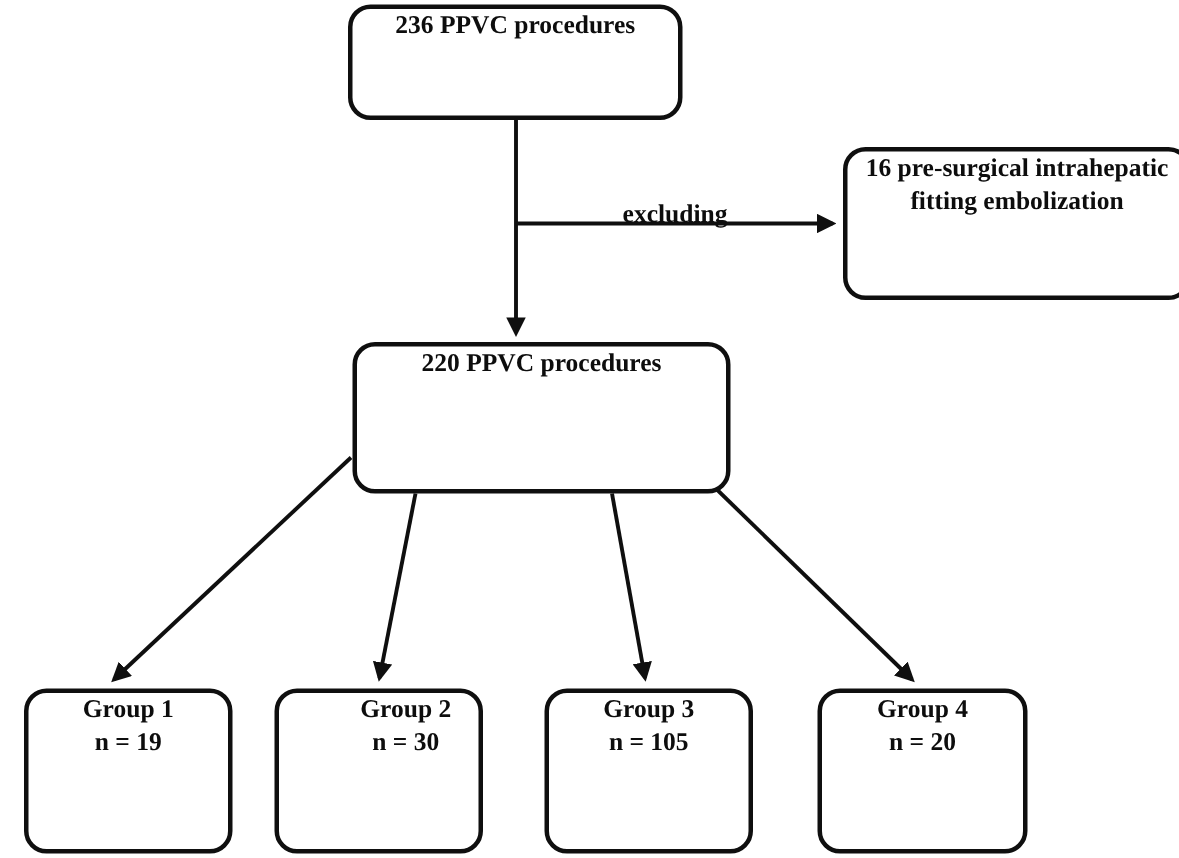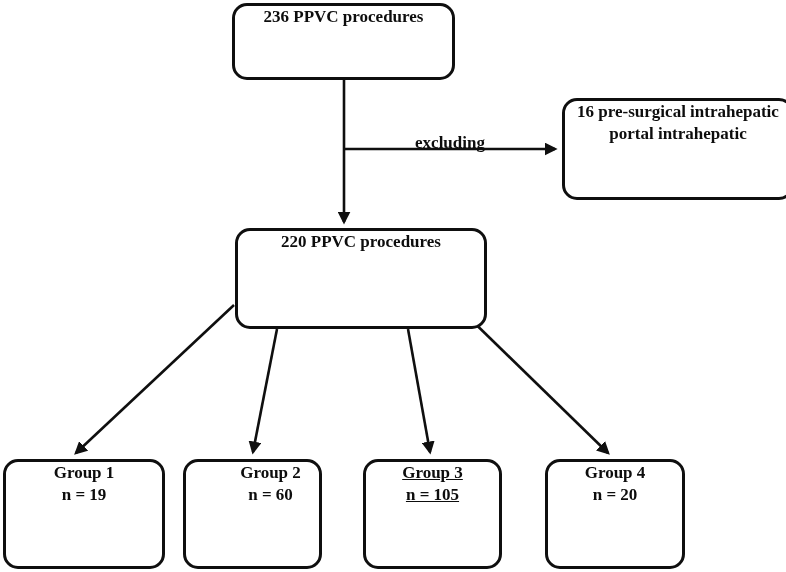--- a/index.html
+++ b/index.html
@@ -29,23 +29,23 @@
     justify-content: flex-start;
     text-align: center;
     font-weight: 700;
     font-size: 17px;
     line-height: 22px;
   }
   .node-line { display: block; white-space: nowrap; }
   #node-total     { left: 232px; top: 3px;   width: 223px; height: 77px; }
   #node-excluded  { left: 562px; top: 98px;  width: 232px; height: 102px; }
   #node-included  { left: 235px; top: 228px; width: 252px; height: 101px; }
-  #node-group1    { left: 3px;   top: 459px; width: 162px; height: 110px; }
+  #node-group1    { left: 16px;   top: 459px; width: 139px; height: 110px; }
   #node-group2    { left: 183px; top: 459px; width: 139px; height: 110px; padding-left: 36px; }
-  #node-group3    { left: 363px; top: 459px; width: 139px; height: 110px; text-decoration: underline; }
+  #node-group3    { left: 363px; top: 459px; width: 139px; height: 110px; }
   #node-group4    { left: 545px; top: 459px; width: 140px; height: 110px; }
   #edge-label-excluding {
     position: absolute;
     left: 395px; top: 118px;
     width: 110px;
     text-align: center;
     font-weight: 700;
     font-size: 17px;
     line-height: 22px;
     margin-top: 14px;
@@ -71,37 +71,37 @@
       <line x1="456" y1="305" x2="608" y2="453" marker-end="url(#arrowhead)"></line>
     </g>
   </svg>
 
   <div class="node" id="node-total">
     <span class="node-line">236 PPVC procedures</span>
   </div>
 
   <div class="node" id="node-excluded">
     <span class="node-line">16 pre-surgical intrahepatic</span>
-    <span class="node-line">portal intrahepatic</span>
+    <span class="node-line">fitting embolization</span>
   </div>
 
   <span id="edge-label-excluding">excluding</span>
 
   <div class="node" id="node-included">
     <span class="node-line">220 PPVC procedures</span>
   </div>
 
   <div class="node" id="node-group1">
     <span class="node-line">Group 1</span>
     <span class="node-line">n = 19</span>
   </div>
 
   <div class="node" id="node-group2">
     <span class="node-line">Group 2</span>
-    <span class="node-line">n = 60</span>
+    <span class="node-line">n = 30</span>
   </div>
 
   <div class="node" id="node-group3">
     <span class="node-line">Group 3</span>
     <span class="node-line">n = 105</span>
   </div>
 
   <div class="node" id="node-group4">
     <span class="node-line">Group 4</span>
     <span class="node-line">n = 20</span>

